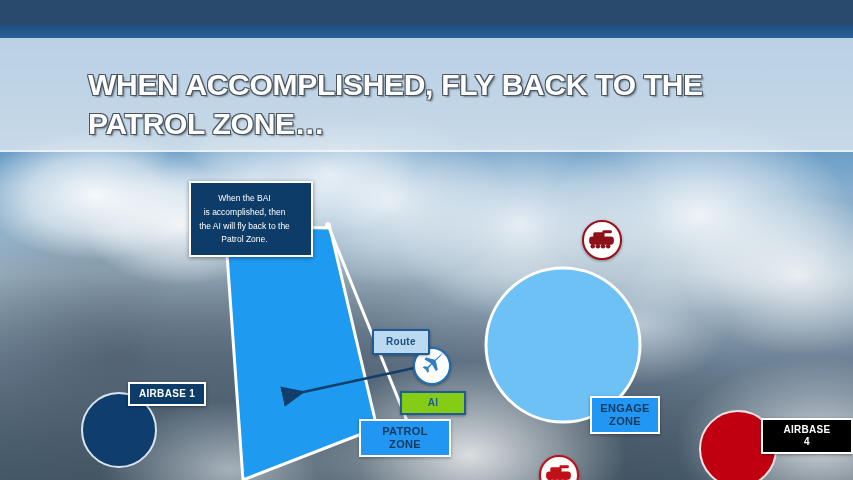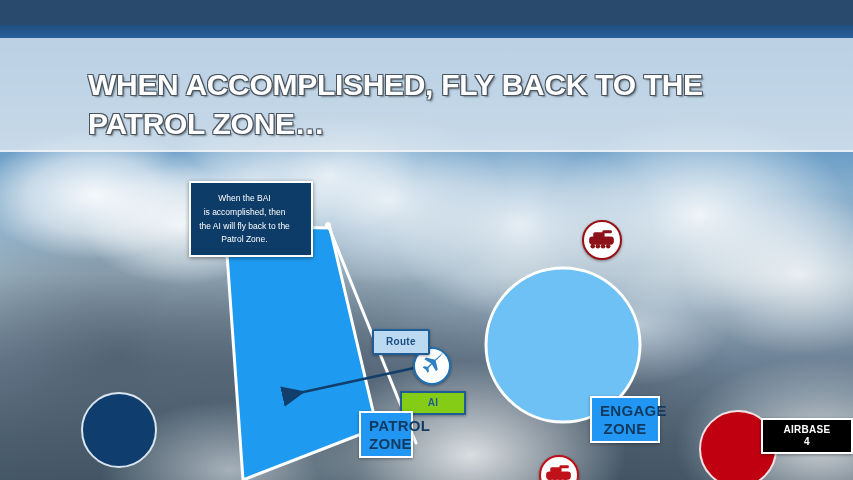--- a/index.html
+++ b/index.html
@@ -60,21 +60,21 @@
   }
   svg.overlay { position:absolute; left:0; top:0; width:853px; height:480px; overflow:visible; }
 
   
   .lbl {
     position:absolute; text-align:center; font-weight:bold;
     line-height:1.18; white-space:pre-line; letter-spacing:.3px;
   }
   .lbl-zone {
     background:#2196F3; border:2px solid #ffffff; color:#12395e;
-    font-size:15px; padding:4px 8px;
+    font-size:11px; padding:4px 8px;
     box-shadow:0 1px 3px rgba(0,0,0,.35);
   }
   .lbl-navy {
     background:#0d3c68; border:2px solid #ffffff; color:#ffffff;
     font-size:10px; padding:4px 9px;
     box-shadow:0 1px 3px rgba(0,0,0,.40);
   }
   .lbl-red {
     background:#000000; border:2px solid #ffffff; color:#ffffff;
     font-size:10px; padding:4px 16px;
@@ -177,22 +177,23 @@
         <circle cx="18.5" cy="23.5" r="2.2" fill="#c01018"></circle>
         <circle cx="23.5" cy="23.5" r="2.2" fill="#c01018"></circle>
       </svg>
     </span>
   </div>
 
   <div class="lbl lbl-route" style="left:372px; top:304px;">Route</div>
 
   <div class="lbl lbl-white" style="left:400px; top:366px; width:66px;">AI</div>
 
-  <div class="lbl lbl-zone" style="left:359px; top:386px; width:54px;">PATROL
+  <div class="lbl lbl-zone" style="left:359px; top:394px; width:92px;">PATROL
 ZONE</div>
 
   <div class="lbl lbl-zone" style="left:590px; top:371px; width:70px;">ENGAGE
 ZONE</div>
 
+  <div class="lbl lbl-navy" style="left:128px; top:357px;">AIRBASE 1</div>
 
   <div class="lbl lbl-red" style="left:761px; top:393px;">AIRBASE 4</div>
 
 </div>
 
 </body></html>

